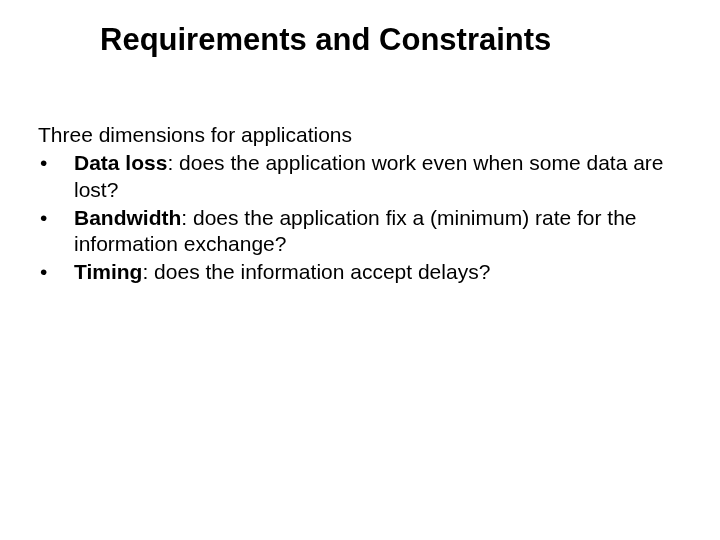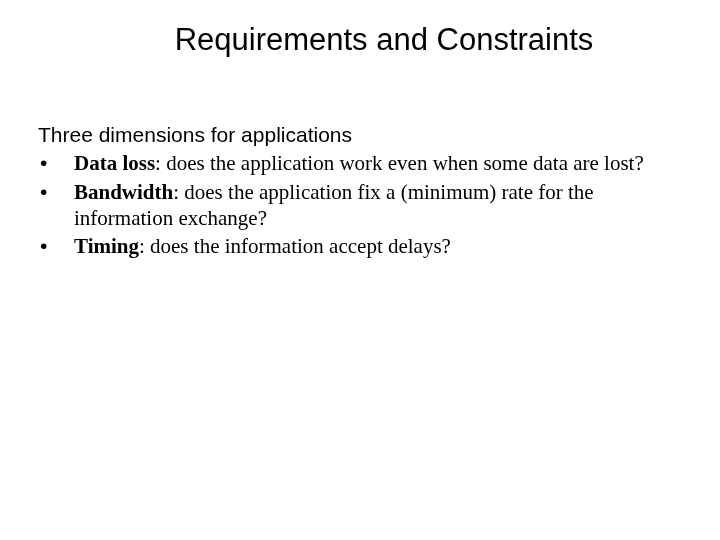--- a/index.html
+++ b/index.html
@@ -10,26 +10,24 @@
     body {
       width: 720px;
       height: 540px;
       background: #ffffff;
       font-family: Arial, Helvetica, sans-serif;
       color: #000000;
       position: relative;
     }
     .slide-title {
       font-size: 31px;
-      font-weight: normal;
-      text-align: center;
+      font-weight: bold;
       padding-top: 22px;
       padding-left: 100px;
       padding-right: 100px;
-      margin-left: 48px;
     }
     .content {
       padding-top: 64px;
       padding-left: 38px;
       padding-right: 36px;
     }
     .intro-line {
       font-size: 21px;
       line-height: 1.25;
       margin-bottom: 2px;
@@ -42,21 +40,20 @@
       line-height: 1.25;
       display: flex;
       margin-bottom: 2px;
     }
     .bullet-marker {
       flex: 0 0 36px;
       padding-left: 2px;
     }
     .bullet-text {
       flex: 1;
-      font-family: Liberation Serif, serif;
     }
     .bold-term {
       font-weight: bold;
     }
   </style>
 </head>
 <body>
 
 <h1 class="slide-title">Requirements and Constraints</h1>
 

